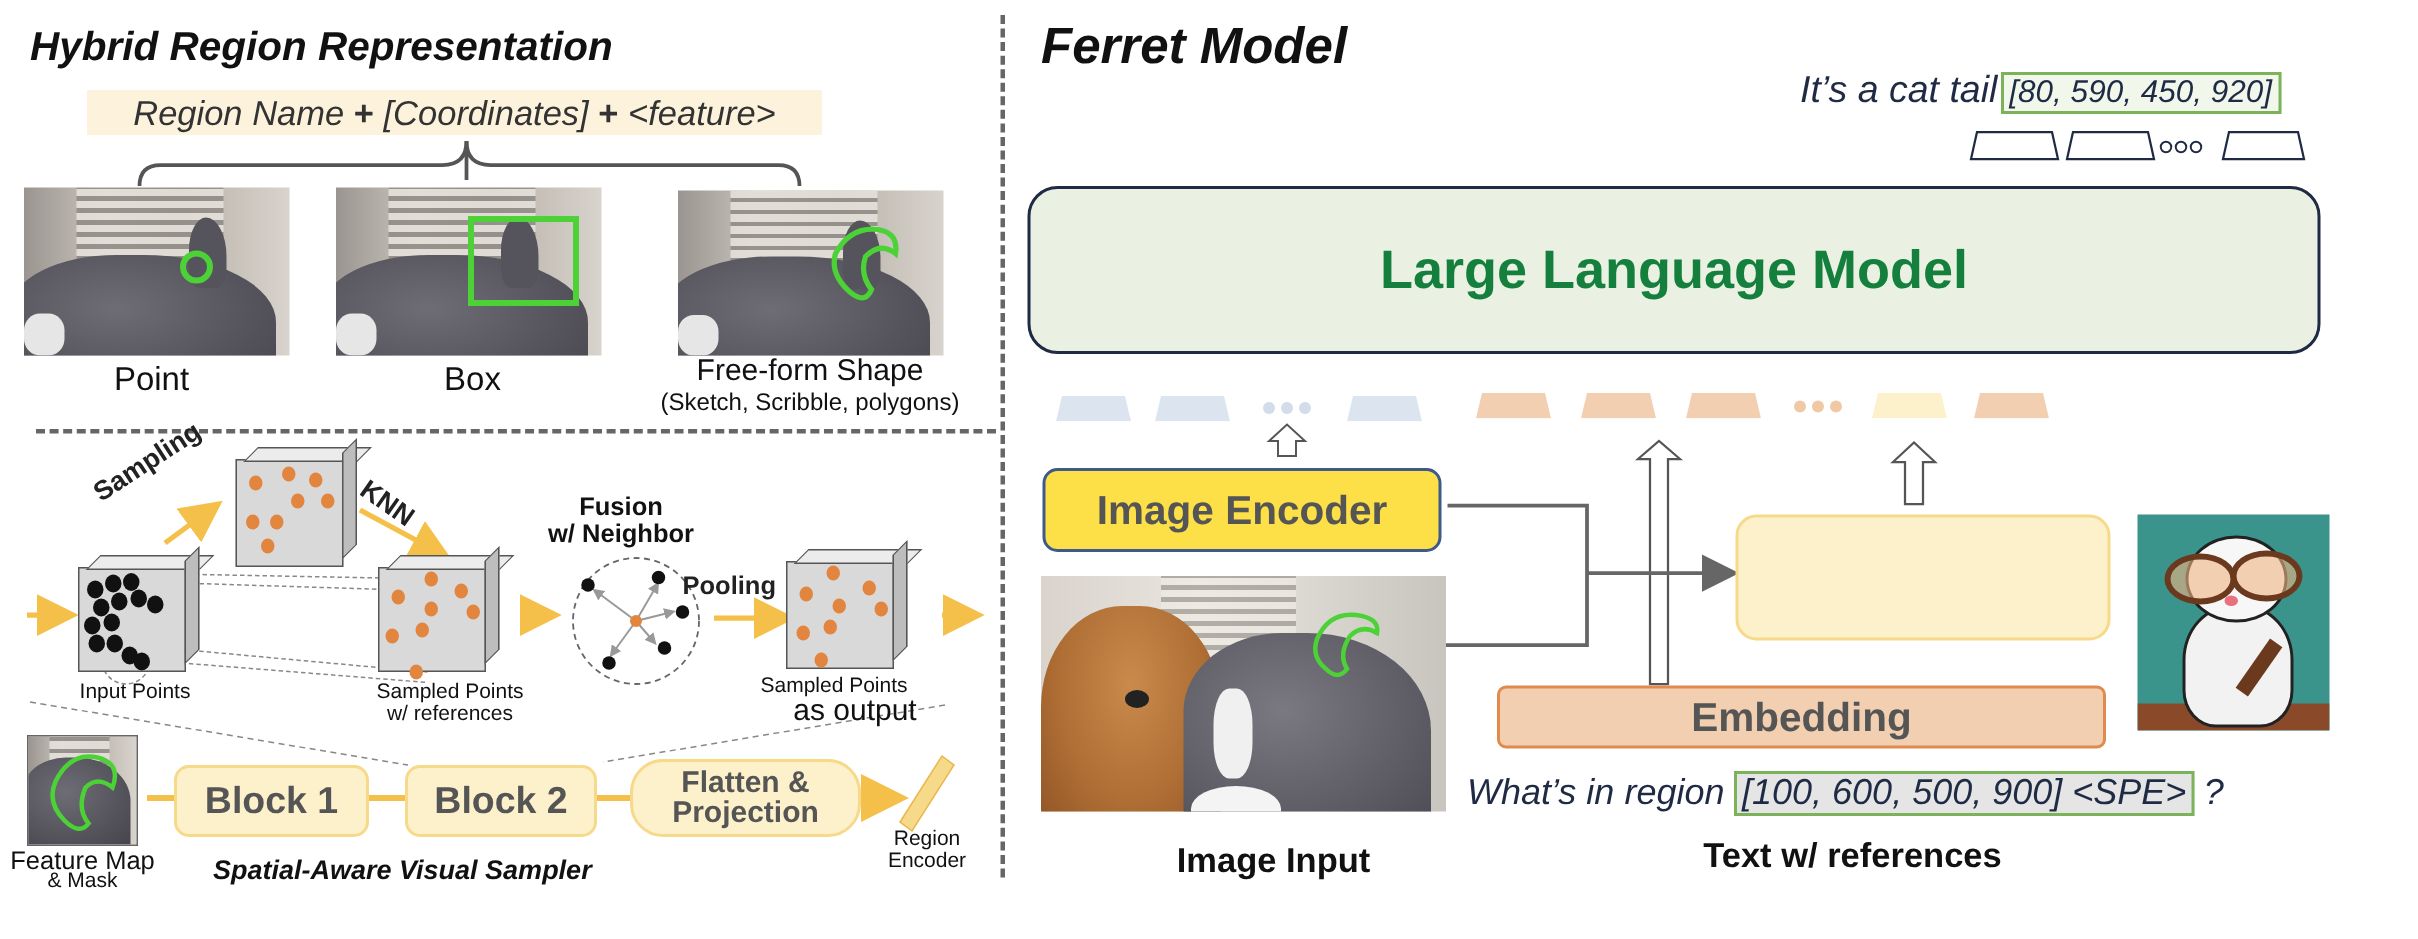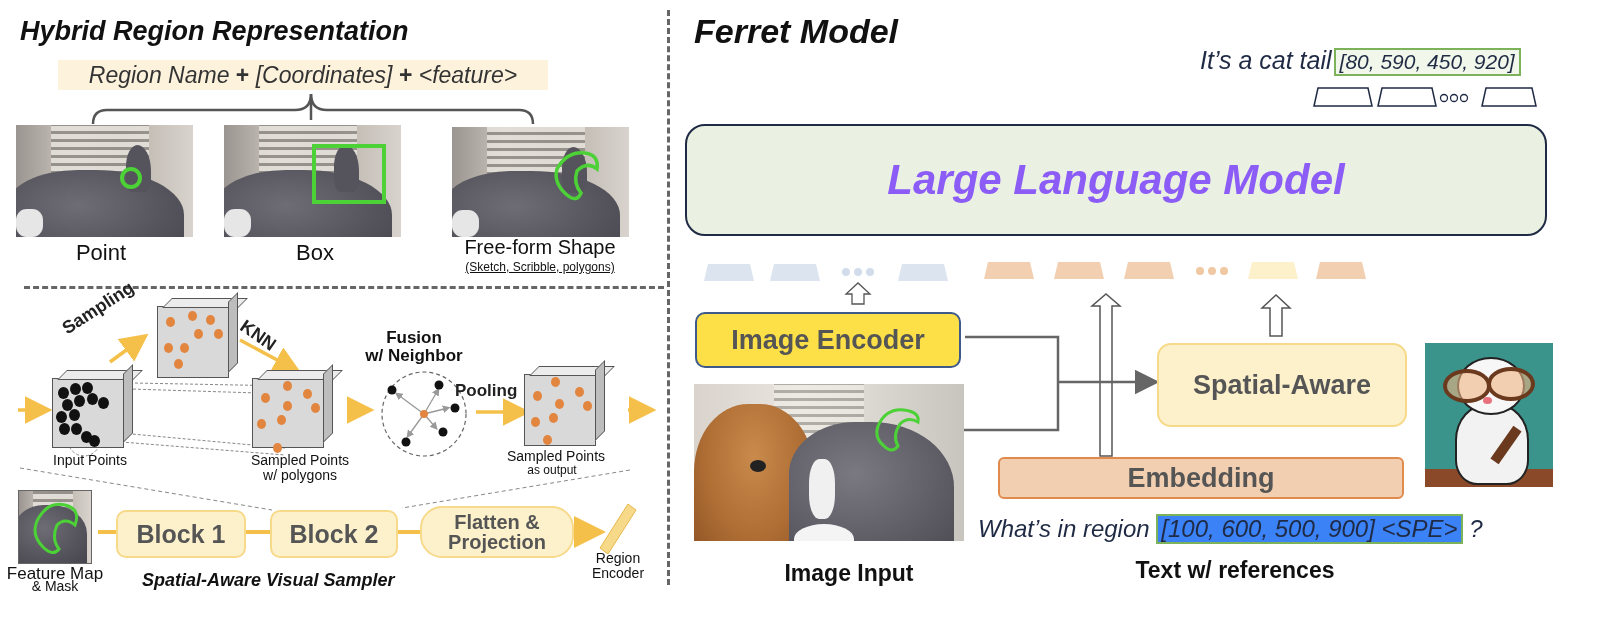--- a/index.html
+++ b/index.html
@@ -55,21 +55,21 @@
     <div class="tail"></div>
     <div class="white"></div>
   <svg style="position:absolute;left:95px;top:20px;" width="60" height="60">
     <path d="M10 22 Q20 4 38 6 Q52 8 50 22 Q40 14 30 24 Q26 36 34 46 Q30 56 20 48 Q6 36 10 22 Z" fill="none" stroke="#4cd137" stroke-width="3.5"></path>
   </svg>
 </div>
 
 <div class="abs lbl" style="left:16px;top:240px;width:170px;font-size:22px;">Point</div>
 <div class="abs lbl" style="left:230px;top:240px;width:170px;font-size:22px;">Box</div>
 <div class="abs lbl" style="left:420px;top:236px;width:240px;font-size:20px;">Free-form Shape</div>
-<div class="abs lbl" style="left:420px;top:260px;width:240px;font-size:12px;text-decoration:underline;">(Sketch, Scribble, polygons)</div>
+<div class="abs lbl" style="left:420px;top:260px;width:240px;font-size:16px;">(Sketch, Scribble, polygons)</div>
 
 <div class="abs" style="left:24px;top:286px;width:640px;border-top:3px dashed #666;"></div>
 
 <div class="abs" style="left:667px;top:10px;height:575px;border-left:3px dashed #666;"></div>
 
 <svg class="abs" style="left:0;top:290px;" width="680" height="336">
   <defs>
     <marker id="ya" markerWidth="8" markerHeight="8" refX="5" refY="4" orient="auto">
         <path d="M0 0 L8 4 L0 8 Z" fill="#f5c04a"></path>
       </marker>
@@ -164,26 +164,26 @@
     <div class="odot" style="left:50px;top:12px"></div>
     <div class="odot" style="left:30px;top:24px"></div>
     <div class="odot" style="left:58px;top:26px"></div>
     <div class="odot" style="left:6px;top:42px"></div>
     <div class="odot" style="left:24px;top:38px"></div>
     <div class="odot" style="left:18px;top:60px"></div>
 </div>
 
 <div class="abs lbl" style="left:30px;top:452px;width:120px;font-size:14px;">Input Points</div>
 <div class="abs lbl" style="left:230px;top:452px;width:140px;font-size:14px;">Sampled Points</div>
-<div class="abs lbl" style="left:230px;top:467px;width:140px;font-size:14px;">w/ polygons</div>
+<div class="abs lbl" style="left:230px;top:467px;width:140px;font-size:14px;">w/ references</div>
 <div class="abs lbl" style="left:354px;top:328px;width:120px;font-size:17px;font-weight:bold;">Fusion</div>
 <div class="abs lbl" style="left:354px;top:346px;width:120px;font-size:17px;font-weight:bold;">w/ Neighbor</div>
 <div class="abs" style="left:455px;top:381px;font-size:17px;font-weight:bold;">Pooling</div>
 <div class="abs lbl" style="left:486px;top:448px;width:140px;font-size:14px;">Sampled Points</div>
-<div class="abs lbl" style="left:482px;top:463px;width:140px;font-size:12px;">as output</div>
+<div class="abs lbl" style="left:500px;top:463px;width:140px;font-size:20px;">as output</div>
 
 <div class="photo cat-photo" style="left:18px;top:490px;width:72px;height:72px;border:1px solid #666;">
   <div class="blinds"></div>
     <div class="body" style="top:20%"></div>
   <svg style="position:absolute;left:10px;top:8px;" width="54" height="56">
       <path d="M8 22 Q18 2 36 6 Q52 10 46 26 Q36 18 28 26 Q22 40 30 50 Q24 58 14 48 Q2 36 8 22 Z" fill="none" stroke="#4cd137" stroke-width="3"></path>
     </svg>
 </div>
 <div class="abs lbl" style="left:0;top:567px;width:110px;font-size:17px;line-height:13px;">Feature Map</div>
 <div class="abs lbl" style="left:0;top:580px;width:110px;font-size:14px;line-height:13px;">&amp; Mask</div>
@@ -212,21 +212,21 @@
 <svg class="abs" style="left:1310px;top:86px;" width="240" height="24">
   <polygon points="8,2 58,2 62,20 4,20" fill="#fff" stroke="#1f2a44" stroke-width="1.5"></polygon>
   <polygon points="72,2 122,2 126,20 68,20" fill="#fff" stroke="#1f2a44" stroke-width="1.5"></polygon>
   <circle cx="134" cy="12" r="3.5" fill="none" stroke="#1f2a44" stroke-width="1.3"></circle>
   <circle cx="144" cy="12" r="3.5" fill="none" stroke="#1f2a44" stroke-width="1.3"></circle>
   <circle cx="154" cy="12" r="3.5" fill="none" stroke="#1f2a44" stroke-width="1.3"></circle>
   <polygon points="176,2 222,2 226,20 172,20" fill="#fff" stroke="#1f2a44" stroke-width="1.5"></polygon>
 </svg>
 
 <div class="abs" style="left:685px;top:124px;width:858px;height:108px;background:#ebf1e2;border:2px solid #1f2a44;border-radius:20px;display:flex;align-items:center;justify-content:center;">
-  <span style="font-size:42px;font-weight:bold;color:#8b5cf6;font-style:italic;">Large Language Model</span>
+  <span style="font-size:36px;font-weight:bold;color:#15803d;">Large Language Model</span>
 </div>
 
 <div class="token" style="left:704px;top:264px;background:#dce4f0;"></div>
 <div class="token" style="left:770px;top:264px;background:#dce4f0;"></div>
 <svg class="abs" style="left:838px;top:264px;" width="40" height="16">
     <circle cx="8" cy="8" r="4" fill="#d3dcea"></circle>
     <circle cx="20" cy="8" r="4" fill="#d3dcea"></circle>
     <circle cx="32" cy="8" r="4" fill="#d3dcea"></circle>
   </svg>
 <div class="token" style="left:898px;top:264px;background:#dce4f0;"></div>
@@ -266,36 +266,35 @@
   <div style="position:absolute;left:56px;top:76px;width:16px;height:12px;background:#222;border-radius:50%;"></div>
   <div style="position:absolute;left:95px;top:38px;width:165px;height:130px;background:radial-gradient(ellipse at 40% 40%,#7a7982 0%,#5f5e67 60%,#4d4c55 100%);border-radius:40% 50% 0 0;"></div>
   <div style="position:absolute;left:115px;top:75px;width:26px;height:60px;background:#f0f0f0;border-radius:40%;"></div>
   <div style="position:absolute;left:100px;top:140px;width:60px;height:30px;background:#f4f4f4;border-radius:50% 50% 0 0;"></div>
   <svg style="position:absolute;left:178px;top:22px;" width="56" height="50">
       <path d="M6 20 Q14 2 32 4 Q48 6 46 16 Q36 10 28 18 Q20 30 26 40 Q20 48 12 40 Q2 32 6 20 Z" fill="none" stroke="#4cd137" stroke-width="3"></path>
     </svg>
 </div>
 
 <div class="yblock" style="left:1157px;top:343px;width:246px;height:80px;font-size:27px;flex-direction:column;border-radius:14px;">
-  <span style="line-height:32px;">Spatial-Aware</span>
 </div>
 
 <div class="photo" style="left:1425px;top:343px;width:128px;height:144px;background:#3a948b;">
   <div style="position:absolute;left:0;bottom:0;width:100%;height:18px;background:#8a4a2a;"></div>
   <div style="position:absolute;left:30px;top:60px;width:70px;height:78px;background:#f2f2f2;border:2px solid #222;border-radius:45% 45% 30% 30%;"></div>
   <div style="position:absolute;left:32px;top:14px;width:64px;height:54px;background:#f7f7f7;border:2px solid #222;border-radius:50%;"></div>
   <div style="position:absolute;left:18px;top:26px;width:40px;height:26px;border:4px solid #6b3a1e;border-radius:50%;background:rgba(240,180,130,.6);"></div>
   <div style="position:absolute;left:62px;top:24px;width:40px;height:26px;border:4px solid #6b3a1e;border-radius:50%;background:rgba(240,180,130,.6);"></div>
   <div style="position:absolute;left:58px;top:54px;width:9px;height:7px;background:#e8707f;border-radius:50%;"></div>
   <div style="position:absolute;left:76px;top:82px;width:10px;height:40px;background:#6b3a1e;transform:rotate(35deg);"></div>
 </div>
 
 <div class="abs" style="left:998px;top:457px;width:402px;height:38px;background:#f2cfb0;border:2px solid #e08a4e;border-radius:6px;display:flex;align-items:center;justify-content:center;">
   <span style="font-size:27px;font-weight:bold;color:#555;">Embedding</span>
 </div>
 
 <div class="abs" style="left:978px;top:514px;font-size:24px;font-style:italic;color:#1f2a44;white-space:nowrap;">
   <span>What’s in region</span>
-  <span style="display:inline-block;padding:0 3px;border:2px solid #7cb35a;background:#3b82f6;line-height:26px;">[100, 600, 500, 900] &lt;SPE&gt;</span><span> ?</span>
+  <span style="display:inline-block;padding:0 3px;border:2px solid #7cb35a;background:#e5e5e5;line-height:26px;">[100, 600, 500, 900] &lt;SPE&gt;</span><span> ?</span>
 </div>
 
 <div class="abs lbl" style="left:744px;top:560px;width:210px;font-size:23px;font-weight:bold;">Image Input</div>
 <div class="abs lbl" style="left:1100px;top:557px;width:270px;font-size:23px;font-weight:bold;">Text w/ references</div>
 
 </body></html>

